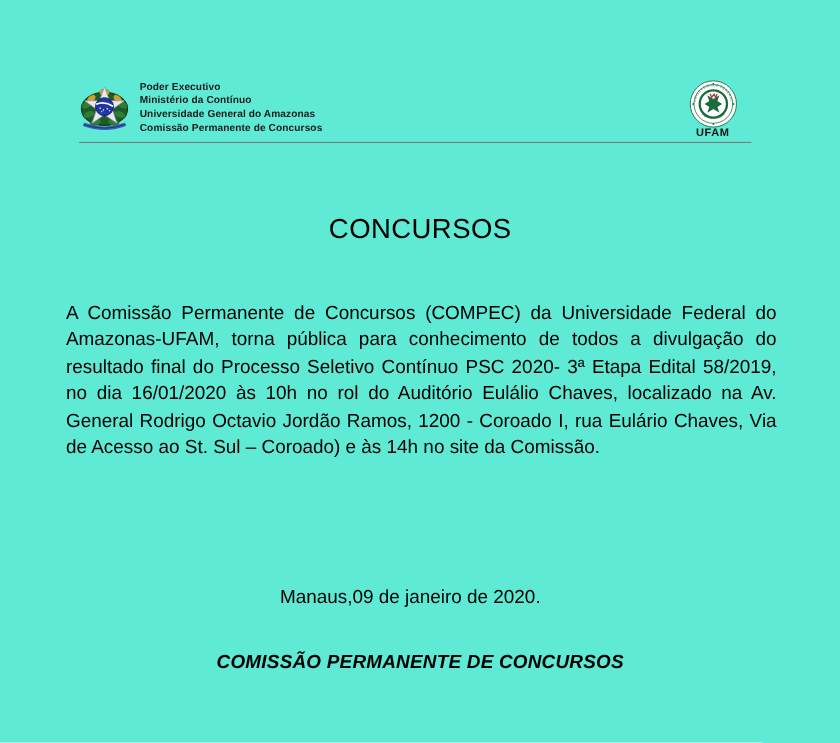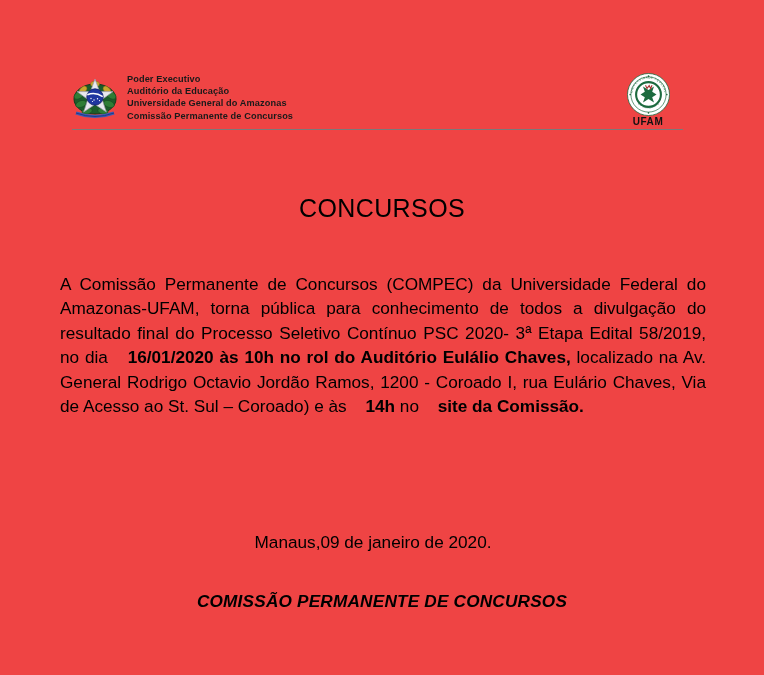--- a/index.html
+++ b/index.html
@@ -11,21 +11,21 @@
     width: 764px;
     height: 675px;
     font-family: "Liberation Sans", sans-serif;
     color: #000000;
     overflow: hidden;
   }
   .page {
     position: relative;
     width: 764px;
     height: 675px;
-    background: #ef4444;
+    background: #5eead4;
   }
 
   
   .letterhead {
     position: absolute;
     left: 72px;
     top: 72px;
     width: 611px;
     height: 62px;
   }
@@ -106,21 +106,21 @@
     position: absolute;
     left: 60px;
     top: 272px;
     width: 646px;
     text-align: justify;
     text-justify: inter-word;
     font-size: 17.2px;
     line-height: 24.4px;
     color: #000000;
   }
-  .body-text b { font-weight: bold; margin-left: 14px; }
+  .body-text b { font-weight: normal; }
 
   
   .place-date {
     position: absolute;
     left: 0;
     top: 530px;
     width: 746px;
     text-align: center;
     font-size: 17.2px;
     line-height: 24px;
@@ -173,21 +173,21 @@
             <circle cx="25.5" cy="25.8" r="0.7"></circle>
               <circle cx="27.5" cy="27.6" r="0.6"></circle>
             <circle cx="20.5" cy="28.5" r="0.6"></circle>
           </g>
           <path d="M4 40 Q23 47 42 40" fill="none" stroke="#3c5bb5" stroke-width="3.2"></path>
           <path d="M4 40 Q23 47 42 40" fill="none" stroke="#1b2f7a" stroke-width="0.8"></path>
         </svg>
 
         <div class="lh-text">
           <span>Poder Executivo</span>
-          <span>Auditório da Educação</span>
+          <span>Ministério da Contínuo</span>
           <span>Universidade General do Amazonas</span>
           <span>Comissão Permanente de Concursos</span>
         </div>
       </div>
 
       <div class="ufam">
         <svg class="ufam-seal" viewBox="0 0 45 45">
           <defs>
             <path id="ringTop" d="M6.5,22.5 A16,16 0 0,1 38.5,22.5"></path>
             <path id="ringBot" d="M8.5,22.5 A14,14 0 0,0 36.5,22.5"></path>

